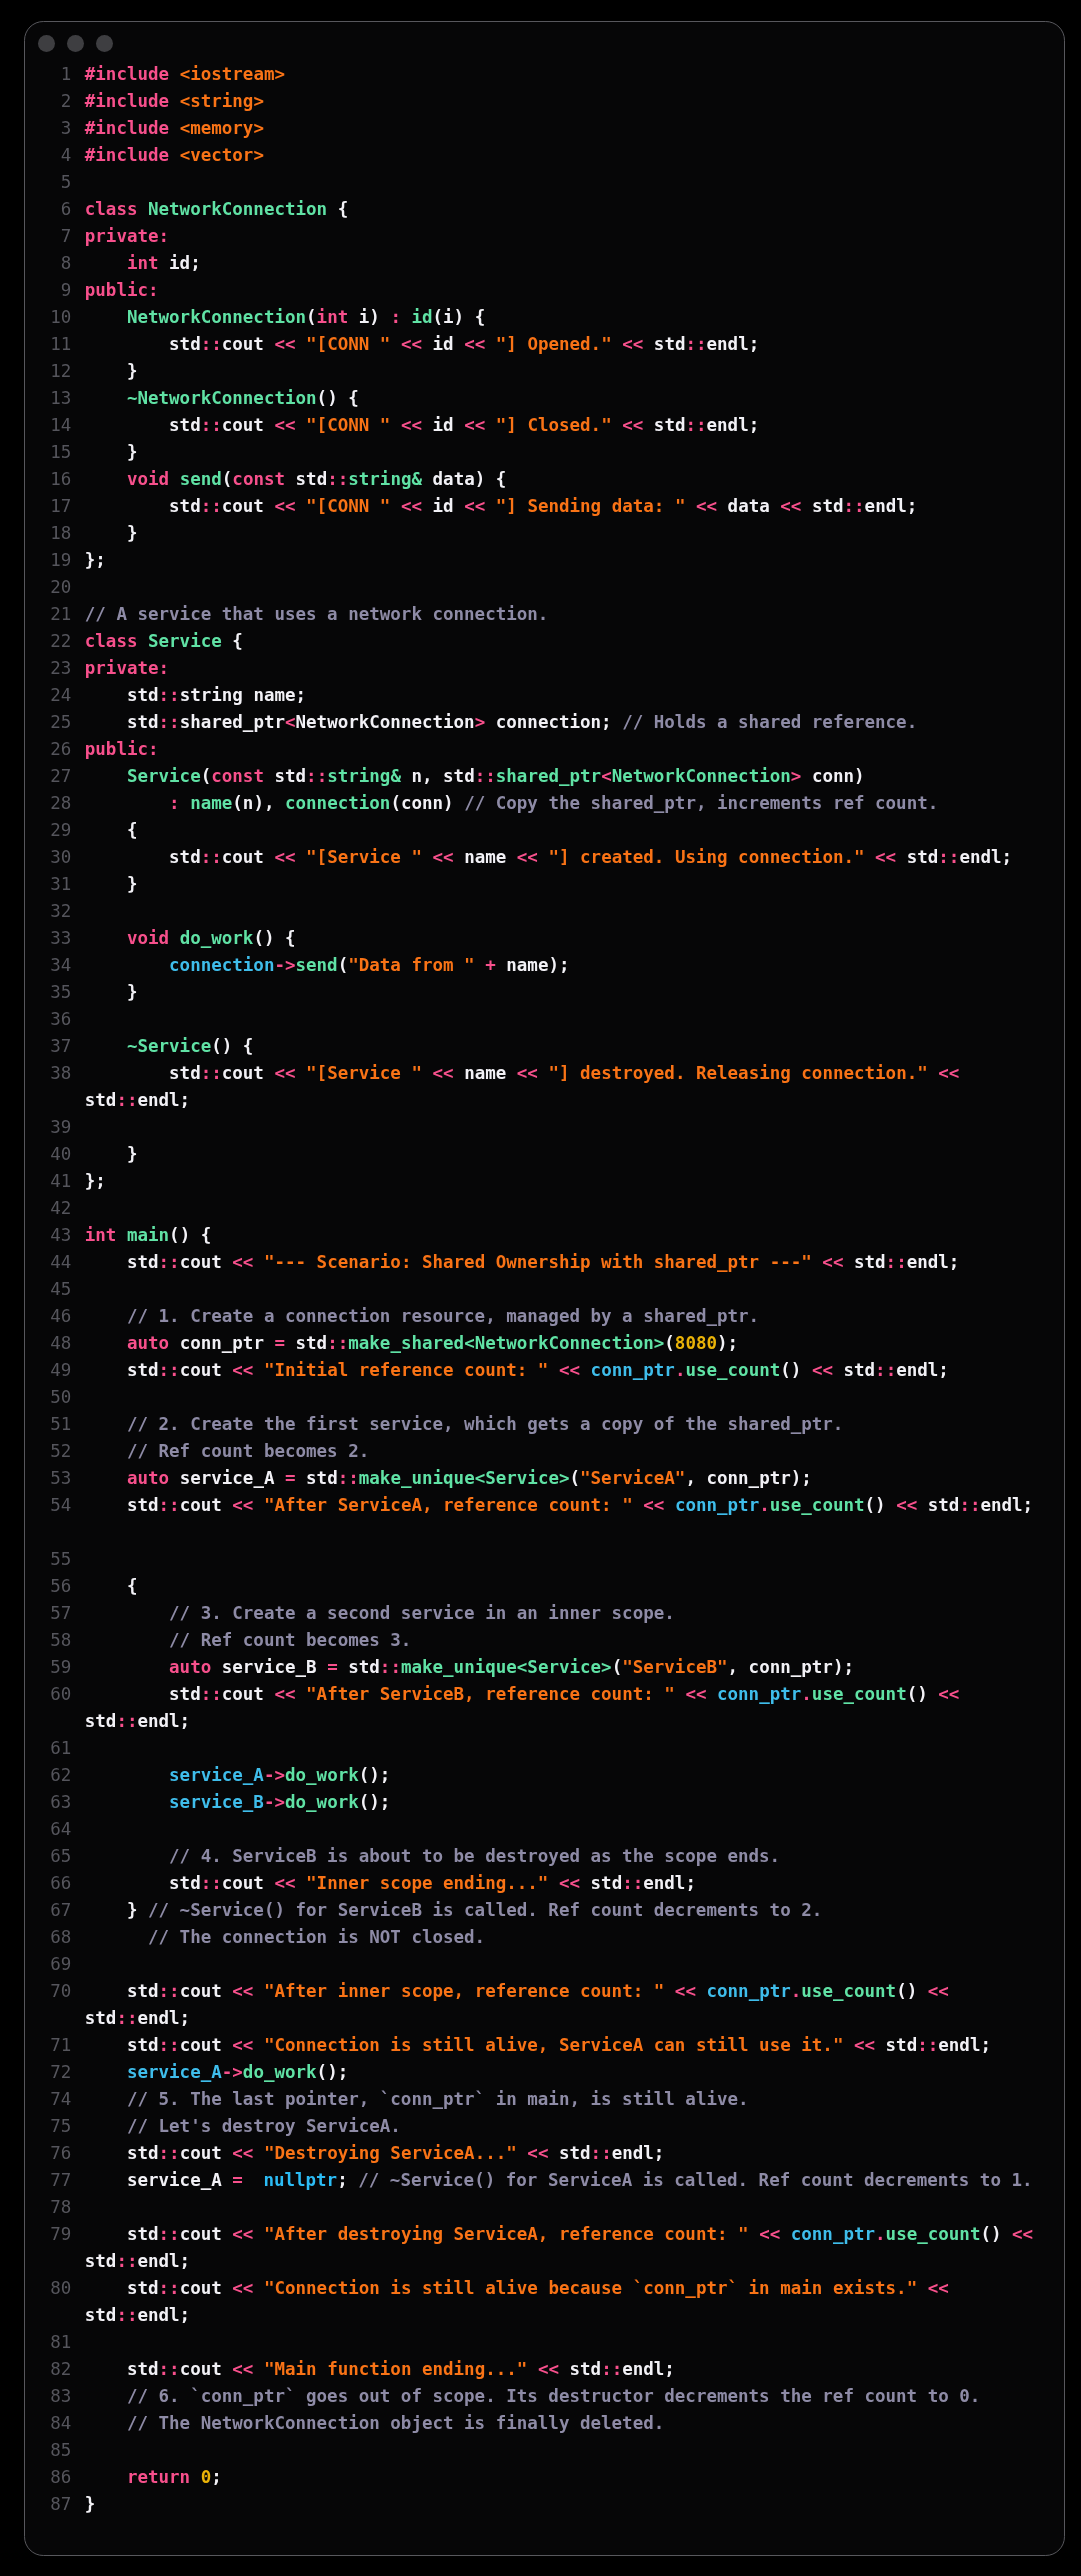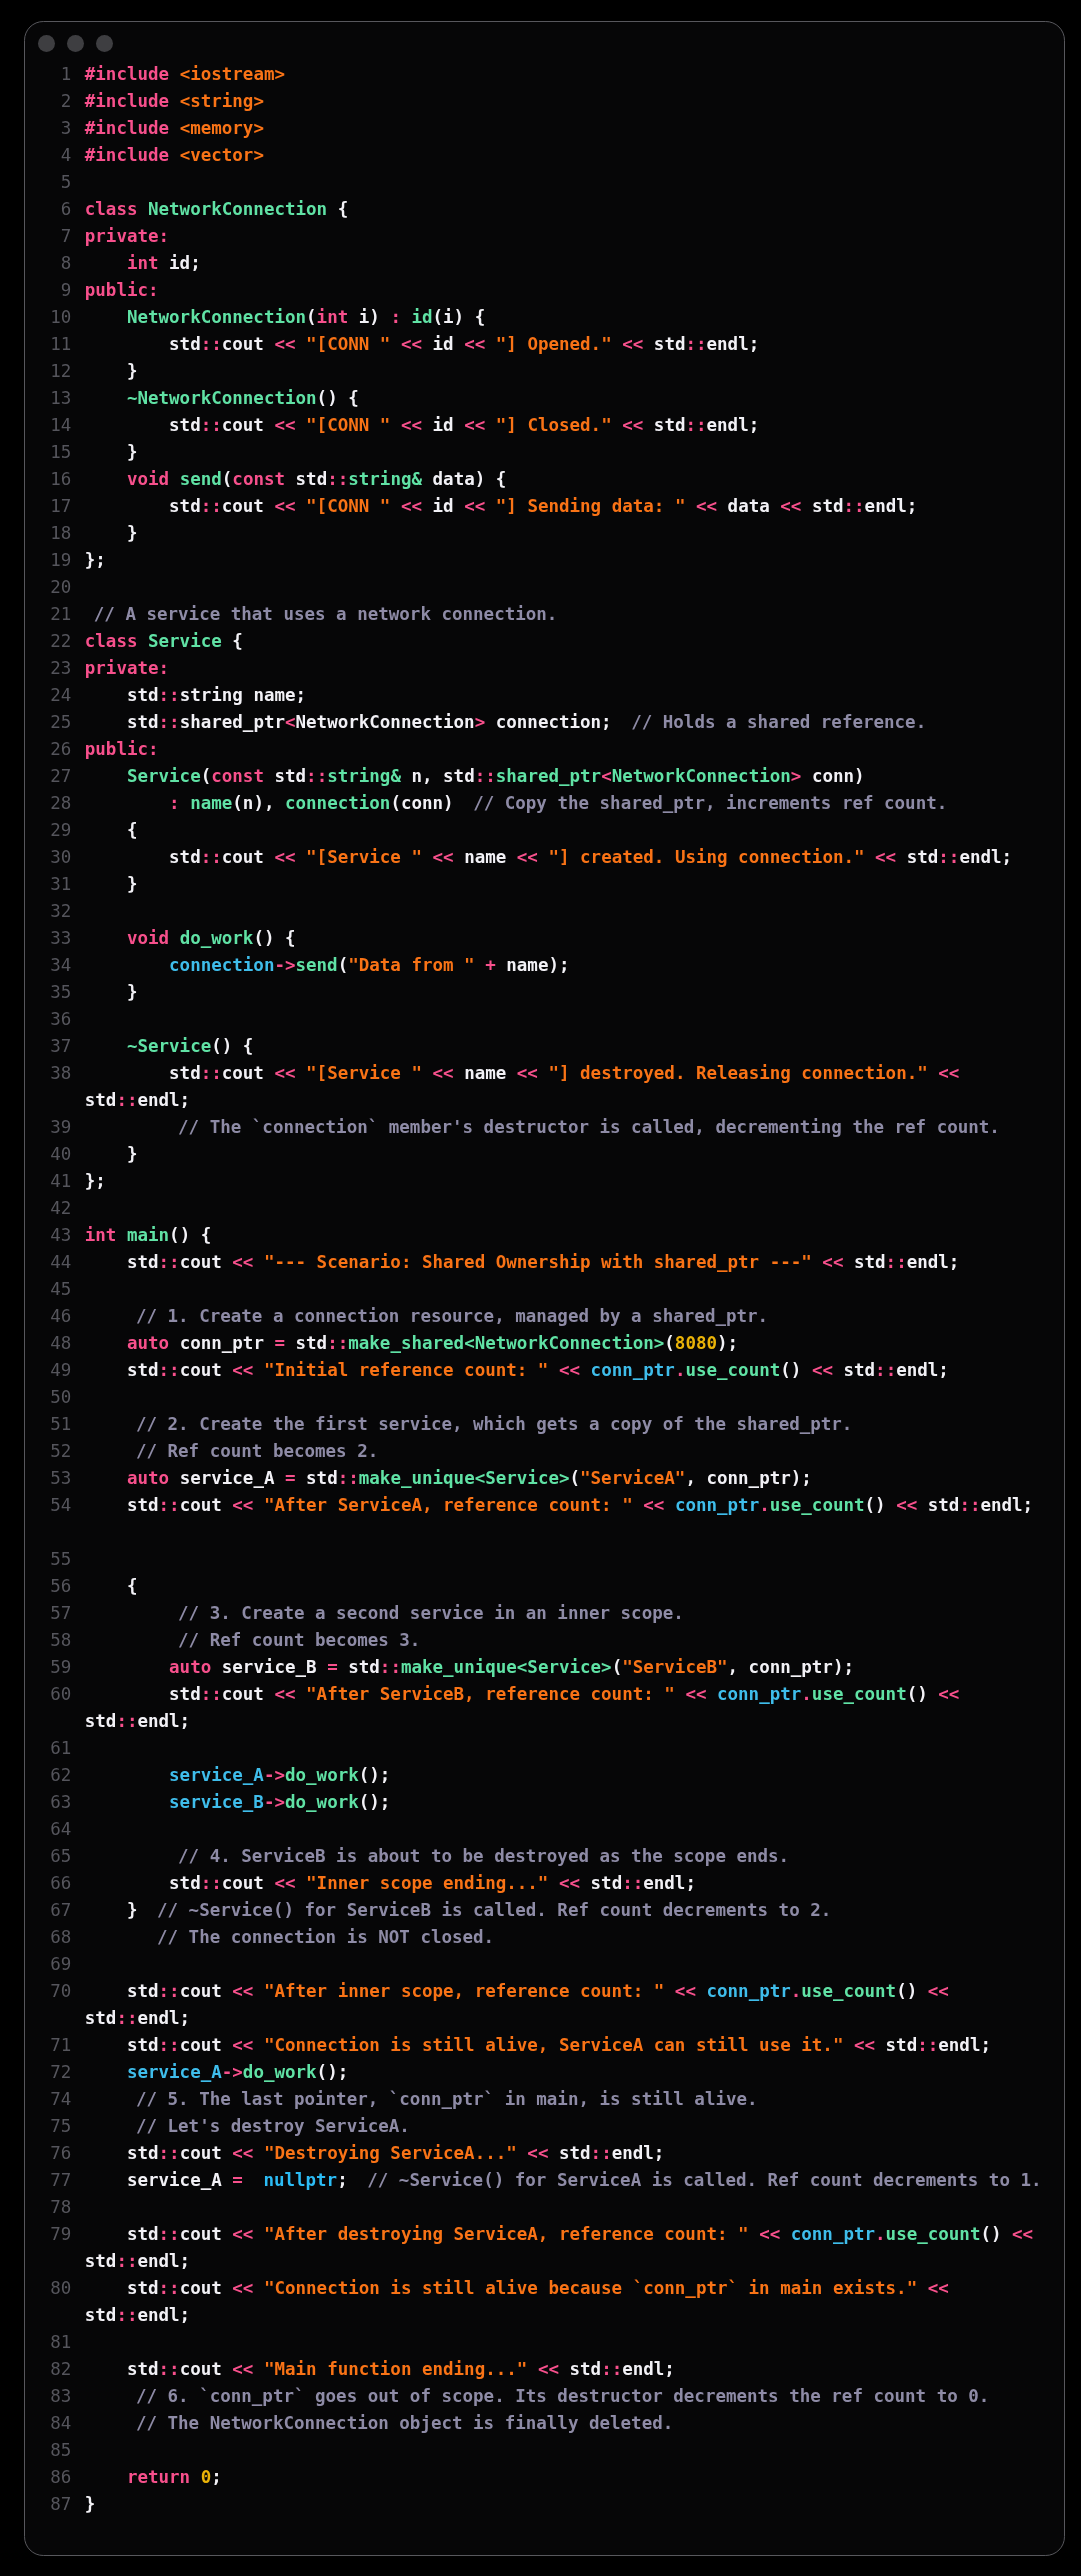--- a/index.html
+++ b/index.html
@@ -22,21 +22,21 @@
     flex:1 1 auto;white-space:pre;font-size:17.5px;font-weight:600;color:#f2f1f6;
     letter-spacing:0;
   }
   .tk-w{color:#f2f1f6;}
   .tk-k{color:#f7508c;}
   .tk-s{color:#f97316;}
   .tk-g{color:#60e2a5;}
   .tk-c{color:#3fbdeb;}
   .tk-b{color:#2cbcf5;margin-left:10px;}
   .tk-n{color:#eab308;}
-  .tk-m{color:#8e8ba6;margin-left:9px;}
+  .tk-m{color:#8e8ba6;}
 </style>
 </head>
 <body>
 
 <div class="window">
   <div class="titlebar">
     <div class="dot"></div>
     <div class="dot"></div>
     <div class="dot"></div>
   </div>
@@ -189,21 +189,21 @@
         <span class="ln">37</span>
         <span class="code"><span class="tk-w">    </span><span class="tk-g">~Service</span><span class="tk-w">() {</span></span>
       </div>
       <div class="row">
         <span class="ln">38</span>
         <span class="code"><span class="tk-w">        std</span><span class="tk-k">::</span><span class="tk-w">cout </span><span class="tk-k">&lt;&lt;</span><span class="tk-w"> </span><span class="tk-s">"[Service "</span><span class="tk-w"> </span><span class="tk-k">&lt;&lt;</span><span class="tk-w"> name </span><span class="tk-k">&lt;&lt;</span><span class="tk-w"> </span><span class="tk-s">"] destroyed. Releasing connection."</span><span class="tk-w"> </span><span class="tk-k">&lt;&lt;</span><span class="tk-w">
 std</span><span class="tk-k">::</span><span class="tk-w">endl;</span></span>
       </div>
       <div class="row">
         <span class="ln">39</span>
-        <span class="code"><span class="tk-w">        </span><span class="tk-m">// The `connection` member's destructor is called, decrementing the ref count.</span></span>
+        <span class="code"><span class="tk-w">        </span></span>
       </div>
       <div class="row">
         <span class="ln">40</span>
         <span class="code"><span class="tk-w">    }</span></span>
       </div>
       <div class="row">
         <span class="ln">41</span>
         <span class="code"><span class="tk-w">};</span></span>
       </div>
       <div class="row">

